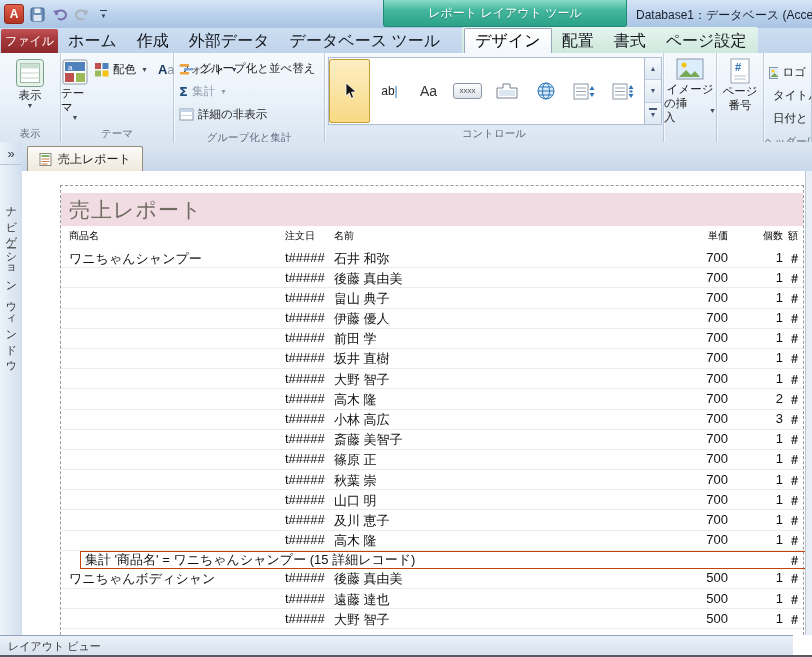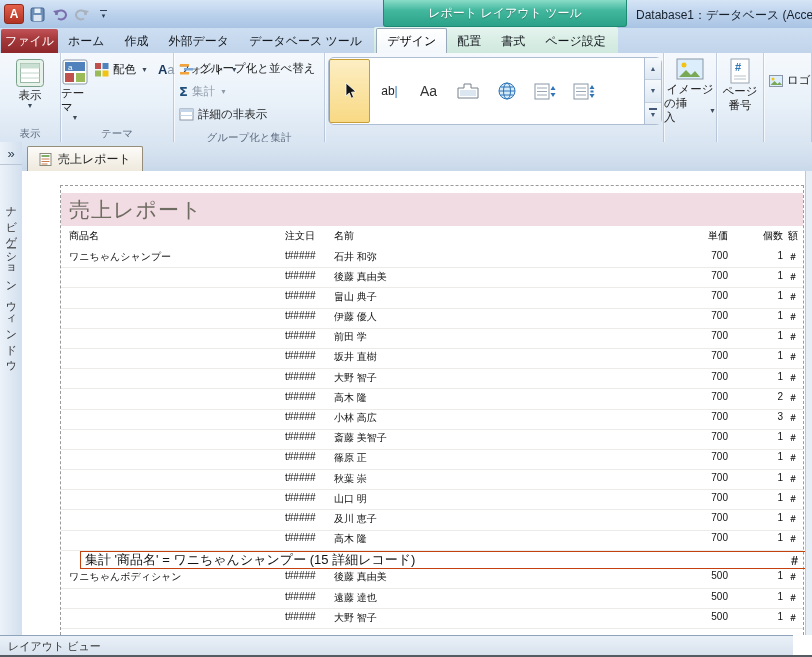--- a/index.html
+++ b/index.html
@@ -20,22 +20,22 @@
     border:1px solid #1f8a74;border-top:none;border-radius:0 0 3px 3px;
     color:#fff;font-size:12px;display:flex;align-items:center;justify-content:center;text-shadow:0 1px 1px rgba(0,0,0,.3)}
   .wintitle{position:absolute;left:636px;top:7px;font-size:12px;color:#18202c;white-space:nowrap;overflow:hidden;width:176px}
 
   
   .tabrow{position:absolute;left:0;top:28px;width:812px;height:25px;
     background:linear-gradient(#cddef2,#c1d4ea);display:flex;align-items:flex-end}
   .filetab{width:57px;height:24px;margin-left:1px;border-radius:2px 2px 0 0;
     background:linear-gradient(#c25257,#a4373a 45%,#8e282b);color:#fff;font-size:12px;
     display:flex;align-items:center;justify-content:center}
-  .rtab{height:24px;padding:0 10px;font-size:12px;color:#14181e;display:flex;align-items:center;white-space:nowrap}
-  .ctxtabs{display:flex;align-items:flex-end;height:25px;margin-left:2px;padding:1px 2px 0 2px;
+  .rtab{height:24px;padding:0 10px;font-size:16px;color:#14181e;display:flex;align-items:center;white-space:nowrap}
+  .ctxtabs{display:flex;align-items:flex-end;height:25px;margin-left:12px;padding:1px 2px 0 2px;
     background:linear-gradient(180deg,#e4f4ee,#cfe8dd);border-radius:2px 2px 0 0}
   .ctxtabs .rtab.sel{background:linear-gradient(#ffffff,#f3f7fb);border:1px solid #98a8bb;border-bottom:none;
     border-radius:2px 2px 0 0;height:24px;color:#000}
 
   
   .ribbon{position:absolute;left:0;top:53px;width:812px;height:89px;display:flex;
     background:linear-gradient(180deg,#f5f9fd 0%,#e9f1f9 55%,#d9e5f2 100%);border-bottom:1px solid #a8b8cc}
   .rgroup{position:relative;height:100%;flex:0 0 auto;border-right:1px solid rgba(155,172,196,.55);
     box-shadow:1px 0 0 rgba(255,255,255,.65)}
   .glabel{position:absolute;bottom:1px;left:0;right:0;text-align:center;font-size:10.5px;color:#5c6a7d;
@@ -47,24 +47,24 @@
   .dim{color:#8d9aa9}
   .sigma{font-size:13px;font-weight:bold;color:#1f4e79;font-family:"DejaVu Sans",sans-serif}
 
   .g-view{width:60px}
   .g-themes{width:112px;display:flex;padding-top:0}
   .g-themes .col{display:flex;flex-direction:row;padding-top:5px}
   .g-grouping{width:150px;display:flex;flex-direction:column;padding-top:4px}
   .g-controls{width:338px}
   .g-image{width:52px}
   .g-pagenum{width:46px}
-  .g-hf{flex:1 1 auto;display:flex;flex-direction:row;padding-top:16px;overflow:hidden}
+  .g-hf{flex:1 1 auto;display:flex;flex-direction:column;padding-top:8px;overflow:hidden}
 
   .gallery{position:absolute;left:3px;top:4px;width:332px;height:66px;background:#fff;
-    border:1px solid #aebdd2;border-radius:6px;display:flex}
+    border:1px solid #aebdd2;border-radius:0;display:flex}
   .gcells{display:flex;flex:1}
   .gcell{width:39px;display:flex;align-items:center;justify-content:center;margin:1px 0}
   .gcell.sel{background:linear-gradient(#fdeec3,#f8d984);border:1px solid #c79d36;border-radius:2px}
   .gscroll{width:16px;border-left:1px solid #aebdd2;display:flex;flex-direction:column}
   .gsbtn{flex:1;display:flex;flex-direction:column;align-items:center;justify-content:center;font-size:7px;
     color:#44597a;background:linear-gradient(#f5f9fc,#dde8f3);border-bottom:1px solid #c2cfdf}
   .gsbtn:last-child{border-bottom:none}
   .morebar{width:8px;height:2px;background:#44597a;margin-bottom:1px}
   .ic-abl{font-size:12px;color:#222}
   .ic-abl b{color:#2e75b6;font-weight:normal}
@@ -91,21 +91,21 @@
   .dash-left{position:absolute;left:38px;top:14px;bottom:0;border-left:1px dashed #9a9a9a}
   .dash-right{position:absolute;left:781px;top:14px;bottom:0;border-left:1px dashed #9a9a9a}
   .titleband{position:absolute;left:39px;top:22px;width:742px;height:33px;background:#f2dce4}
   .rtitle{position:absolute;left:47px;top:25px;font-size:21px;color:#6f6d62;letter-spacing:1px;white-space:nowrap}
   .hdr{position:absolute;top:58px;font-size:10px;color:#000000;white-space:nowrap}
   .h-prod{left:47px}.h-date{left:263px}.h-name{left:312px}
   .h-price{left:640px;width:66px;text-align:right}
   .h-qty{left:710px;width:51px;text-align:right}
   .h-amt{left:766px}
   .rows{position:absolute;left:39px;top:77px;width:742px}
-  .rrow{position:relative;height:19.2px;border-bottom:1px solid #ecebe7;font-size:10px;color:#111}
+  .rrow{position:relative;height:19.2px;border-bottom:1px solid #ecebe7;font-size:13px;color:#111}
   .cell{position:absolute;top:1.5px;white-space:nowrap}
   .c-prod{left:8px}.c-date{left:224px}.c-name{left:273px}
   .c-price{left:601px;width:66px;text-align:right}
   .c-qty{left:671px;width:51px;text-align:right}
   .c-amt{left:727px}
   .srow{position:relative;height:18px;font-size:13px;color:#111}
   .sbox{position:absolute;left:19px;top:0;width:724px;height:16px;border:1px solid #c2410c;
     padding:0 4px;line-height:15px;white-space:nowrap;overflow:hidden}
   .trow{position:relative;height:19px;border-bottom:1px solid #d8d7d2;font-size:13px;color:#222;
     padding-left:5px;line-height:18px}
@@ -247,20 +247,23 @@
                 <path d="M4 1 L4 14 L7.3 11 L9.4 16.2 L11.6 15.2 L9.5 10.2 L14 9.8 Z" fill="#141414" stroke="#fff" stroke-width="0.8"></path>
               </svg>
             </div>
             <div class="gcell">
               <span class="ic-abl">ab<b>|</b></span>
             </div>
             <div class="gcell">
               <span class="ic-aa">Aa</span>
             </div>
             <div class="gcell">
+              <span class="ic-btn">xxxx</span>
+            </div>
+            <div class="gcell">
               <svg width="24" height="18">
                 <path d="M2 6 h6 v-4 h7 v4 h7 v10 h-20 z" fill="#fff" stroke="#77808c"></path>
                 <rect x="4" y="8" width="16" height="6" fill="#dce6f0"></rect>
               </svg>
             </div>
             <div class="gcell">
               <svg width="20" height="20">
                 <circle cx="10" cy="10" r="8" fill="#d6ebfa" stroke="#2e75b6"></circle>
                 <ellipse cx="10" cy="10" rx="3.5" ry="8" fill="none" stroke="#2e75b6"></ellipse>
                 <line x1="2" y1="10" x2="18" y2="10" stroke="#2e75b6"></line>
@@ -289,20 +292,21 @@
                 <path d="M19 15 l-2.5 -4 h5 z" fill="#2e75b6"></path>
               </svg>
             </div>
           </div>
         <div class="gscroll">
           <div class="gsbtn">▲</div>
           <div class="gsbtn">▼</div>
           <div class="gsbtn"><span class="morebar"></span>▼</div>
         </div>
       </div>
+      <div class="glabel">コントロール</div>
     </div>
 
     <div class="rgroup g-image">
       <div class="bigbtn">
         <svg width="28" height="24">
             <rect x="1" y="1" width="26" height="20" fill="#dceefc" stroke="#8a96a5"></rect>
             <circle cx="8" cy="7" r="2.5" fill="#f2c313"></circle>
             <path d="M3 19 l7-7 5 5 4-4 5 6 z" fill="#79a856"></path>
           </svg>
         <span>イメージ</span>

